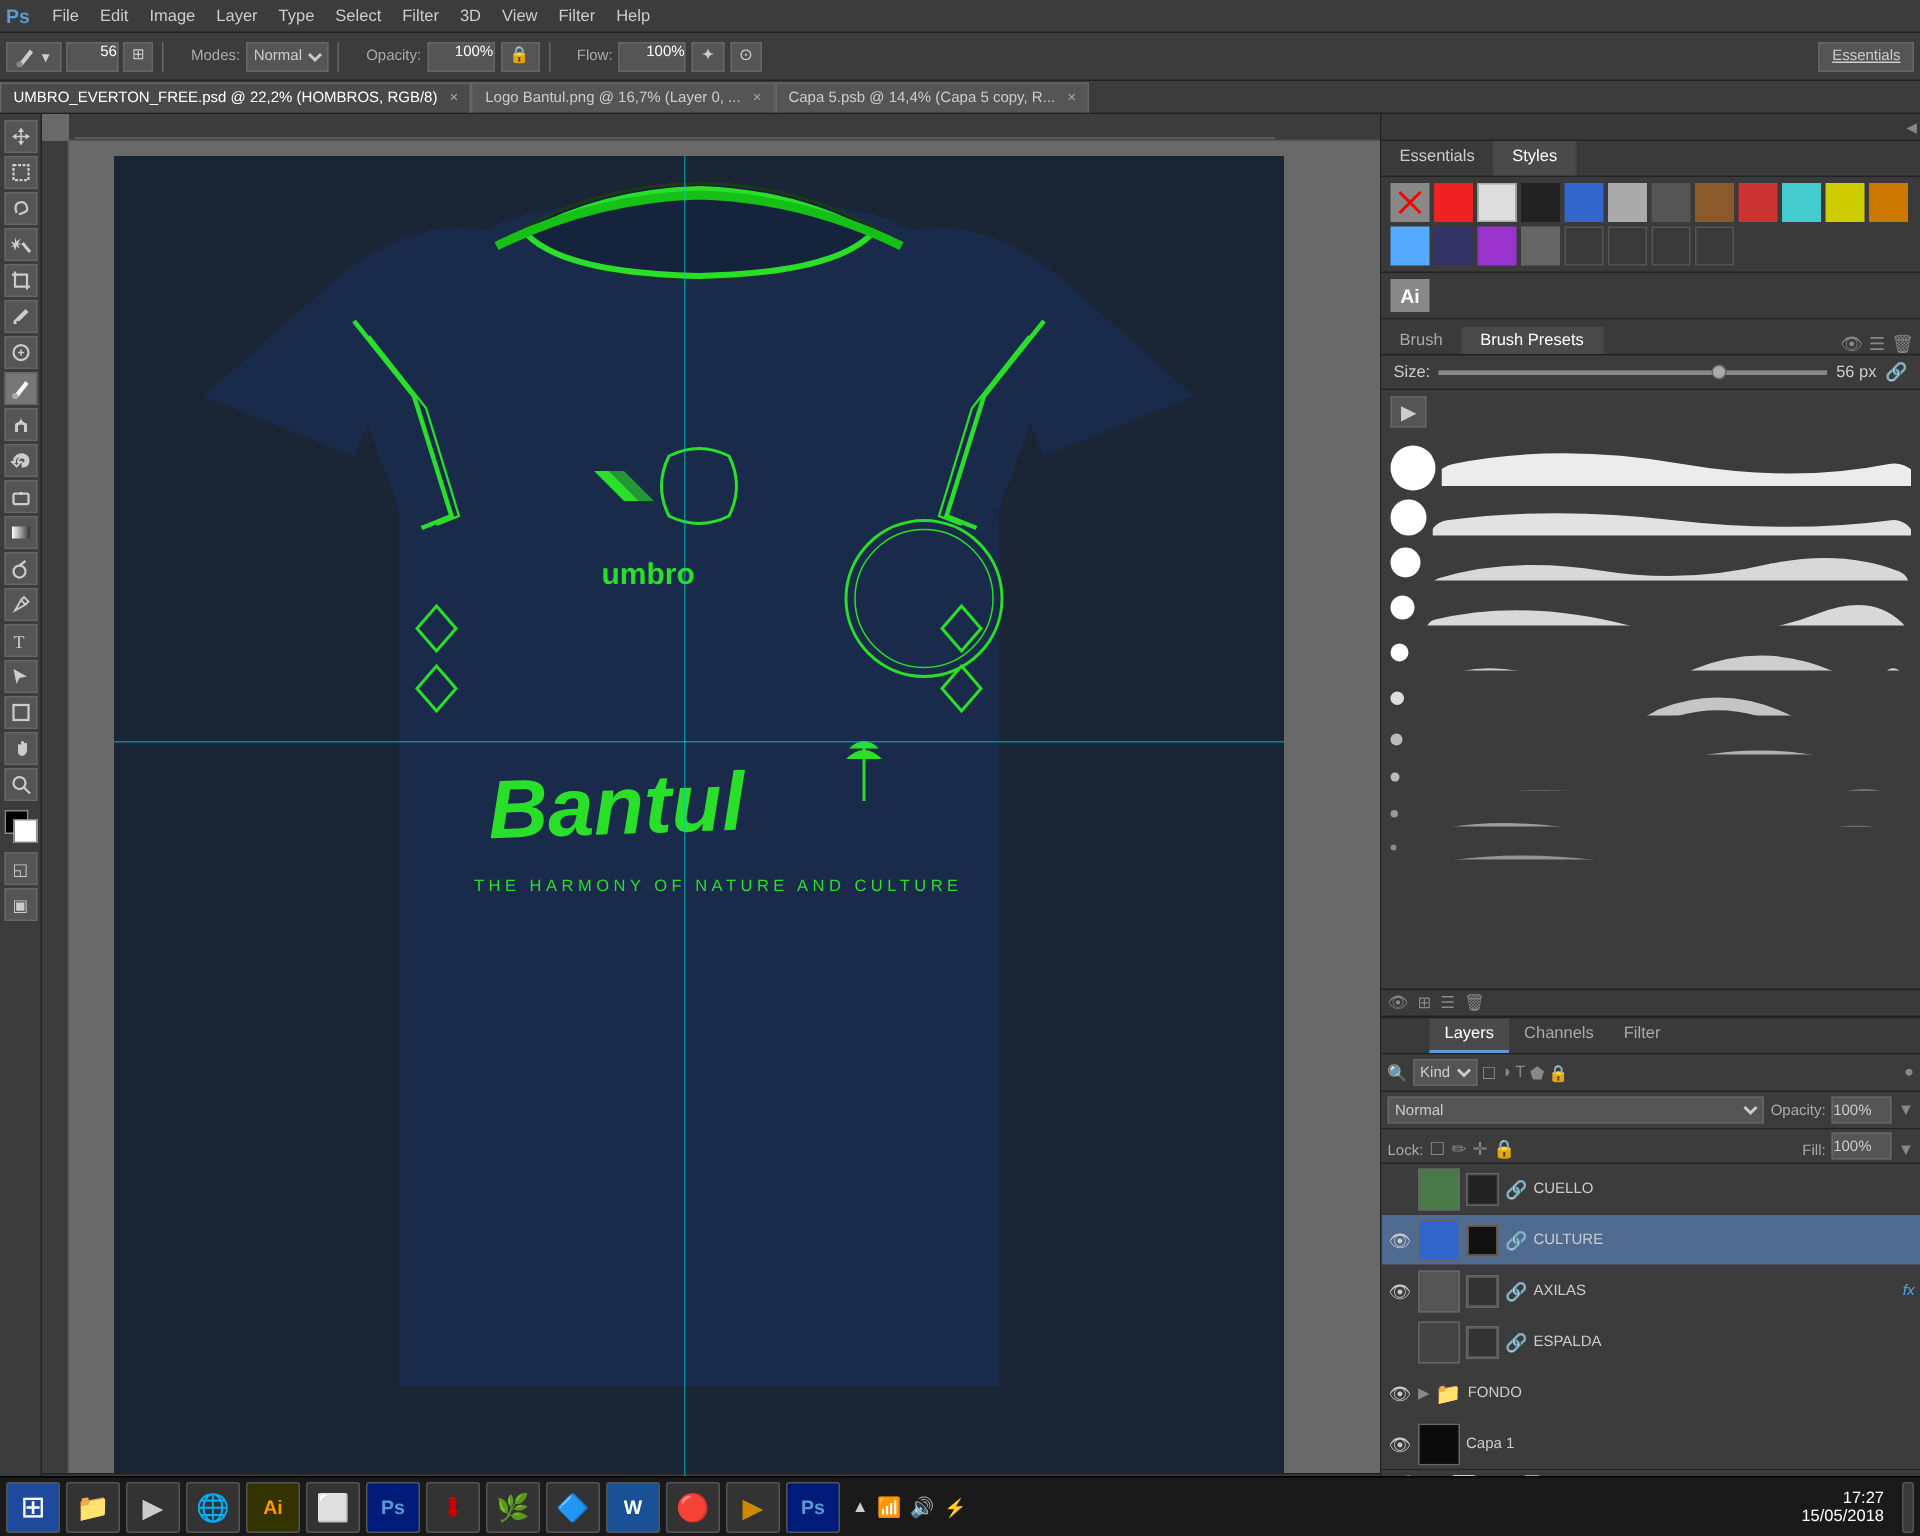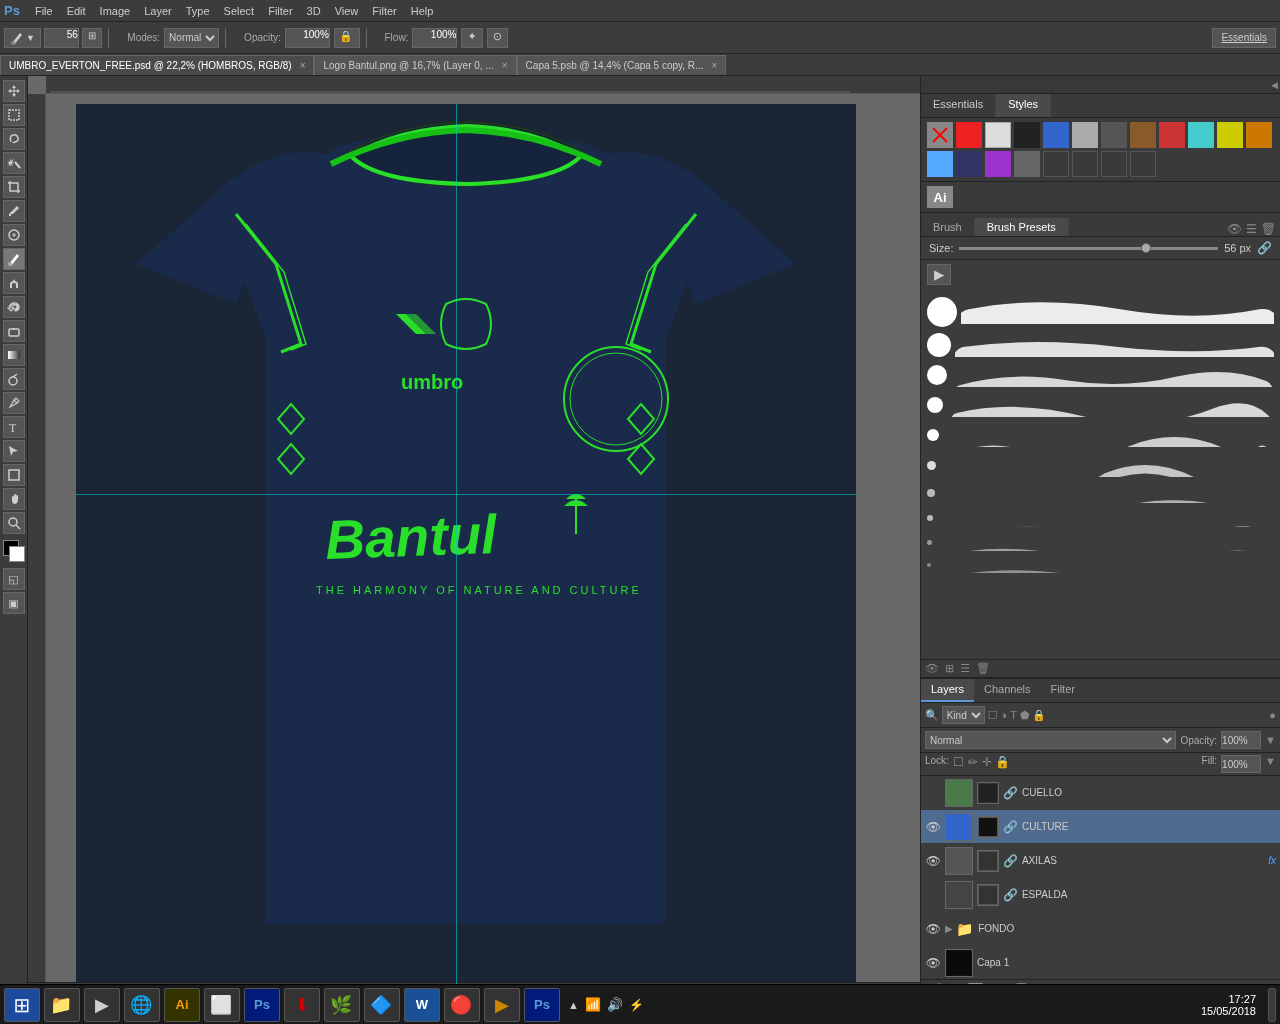--- a/index.html
+++ b/index.html
@@ -87,31 +87,31 @@
     .play-btn { background: #555; border: 1px solid #666; color: #ccc; padding: 2px 6px; cursor: pointer; }
 
     
     #brush-presets-area { background: #3c3c3c; flex: 0 0 auto; height: 370px; overflow-y: auto; padding: 6px; display: flex; flex-direction: column; gap: 2px; }
     .brush-row { display: flex; align-items: center; gap: 4px; padding: 2px 0; }
     .brush-dot { border-radius: 50%; background: white; flex-shrink: 0; }
     .brush-stroke { flex: 1; height: 24px; background: transparent; position: relative; overflow: hidden; }
 
     
     #layers-panel { flex: 1; background: #3c3c3c; border-top: 1px solid #222; display: flex; flex-direction: column; min-height: 280px; }
-    #layers-tabs { display: flex; background: #3a3a3a; border-bottom: 1px solid #222; height: 24px; }
+    #layers-tabs { display: flex; background: #3a3a3a; border-bottom: 1px solid #222; height: 24px; padding-left: 32px; }
     .layer-tab { padding: 4px 10px; font-size: 11px; color: #aaa; cursor: pointer; }
     .layer-tab.active { color: #fff; background: #4a4a4a; border-bottom: 2px solid #5b9bd5; }
     #layers-search { display: flex; align-items: center; padding: 3px 4px; gap: 3px; background: #3c3c3c; border-bottom: 1px solid #222; }
     .layers-search-kind { background: #555; border: 1px solid #666; color: #ccc; height: 18px; font-size: 10px; }
     .layers-search-icon { font-size: 11px; color: #888; cursor: pointer; }
     #layers-blend { display: flex; align-items: center; padding: 3px 4px; gap: 4px; background: #3c3c3c; border-bottom: 1px solid #222; }
     .blend-select { background: #555; border: 1px solid #666; color: #ccc; height: 18px; font-size: 10px; flex: 1; }
     .opacity-label { color: #aaa; font-size: 10px; }
     .opacity-value { background: #555; border: 1px solid #666; color: #ccc; height: 18px; width: 40px; font-size: 10px; }
-    #layers-lock { display: flex; align-items: flex-start; padding: 2px 4px; gap: 4px; background: #3c3c3c; border-bottom: 1px solid #222; }
+    #layers-lock { display: flex; align-items: flex-end; padding: 2px 4px; gap: 4px; background: #3c3c3c; border-bottom: 1px solid #222; }
     .lock-label { color: #aaa; font-size: 10px; }
     .lock-icon { font-size: 12px; color: #888; cursor: pointer; }
     .fill-label { color: #aaa; font-size: 10px; margin-left: auto; }
     .fill-value { background: #555; border: 1px solid #666; color: #ccc; height: 18px; width: 40px; font-size: 10px; }
 
     
     #layers-list { flex: 1; overflow-y: auto; background: #3c3c3c; }
     .layer-item { display: flex; align-items: center; height: 34px; padding: 0 4px; gap: 4px; border-bottom: 1px solid #3a3a3a; cursor: pointer; }
     .layer-item.active { background: #4f6b8f; }
     .layer-eye { width: 16px; height: 16px; display: flex; align-items: center; justify-content: center; cursor: pointer; font-size: 12px; }

